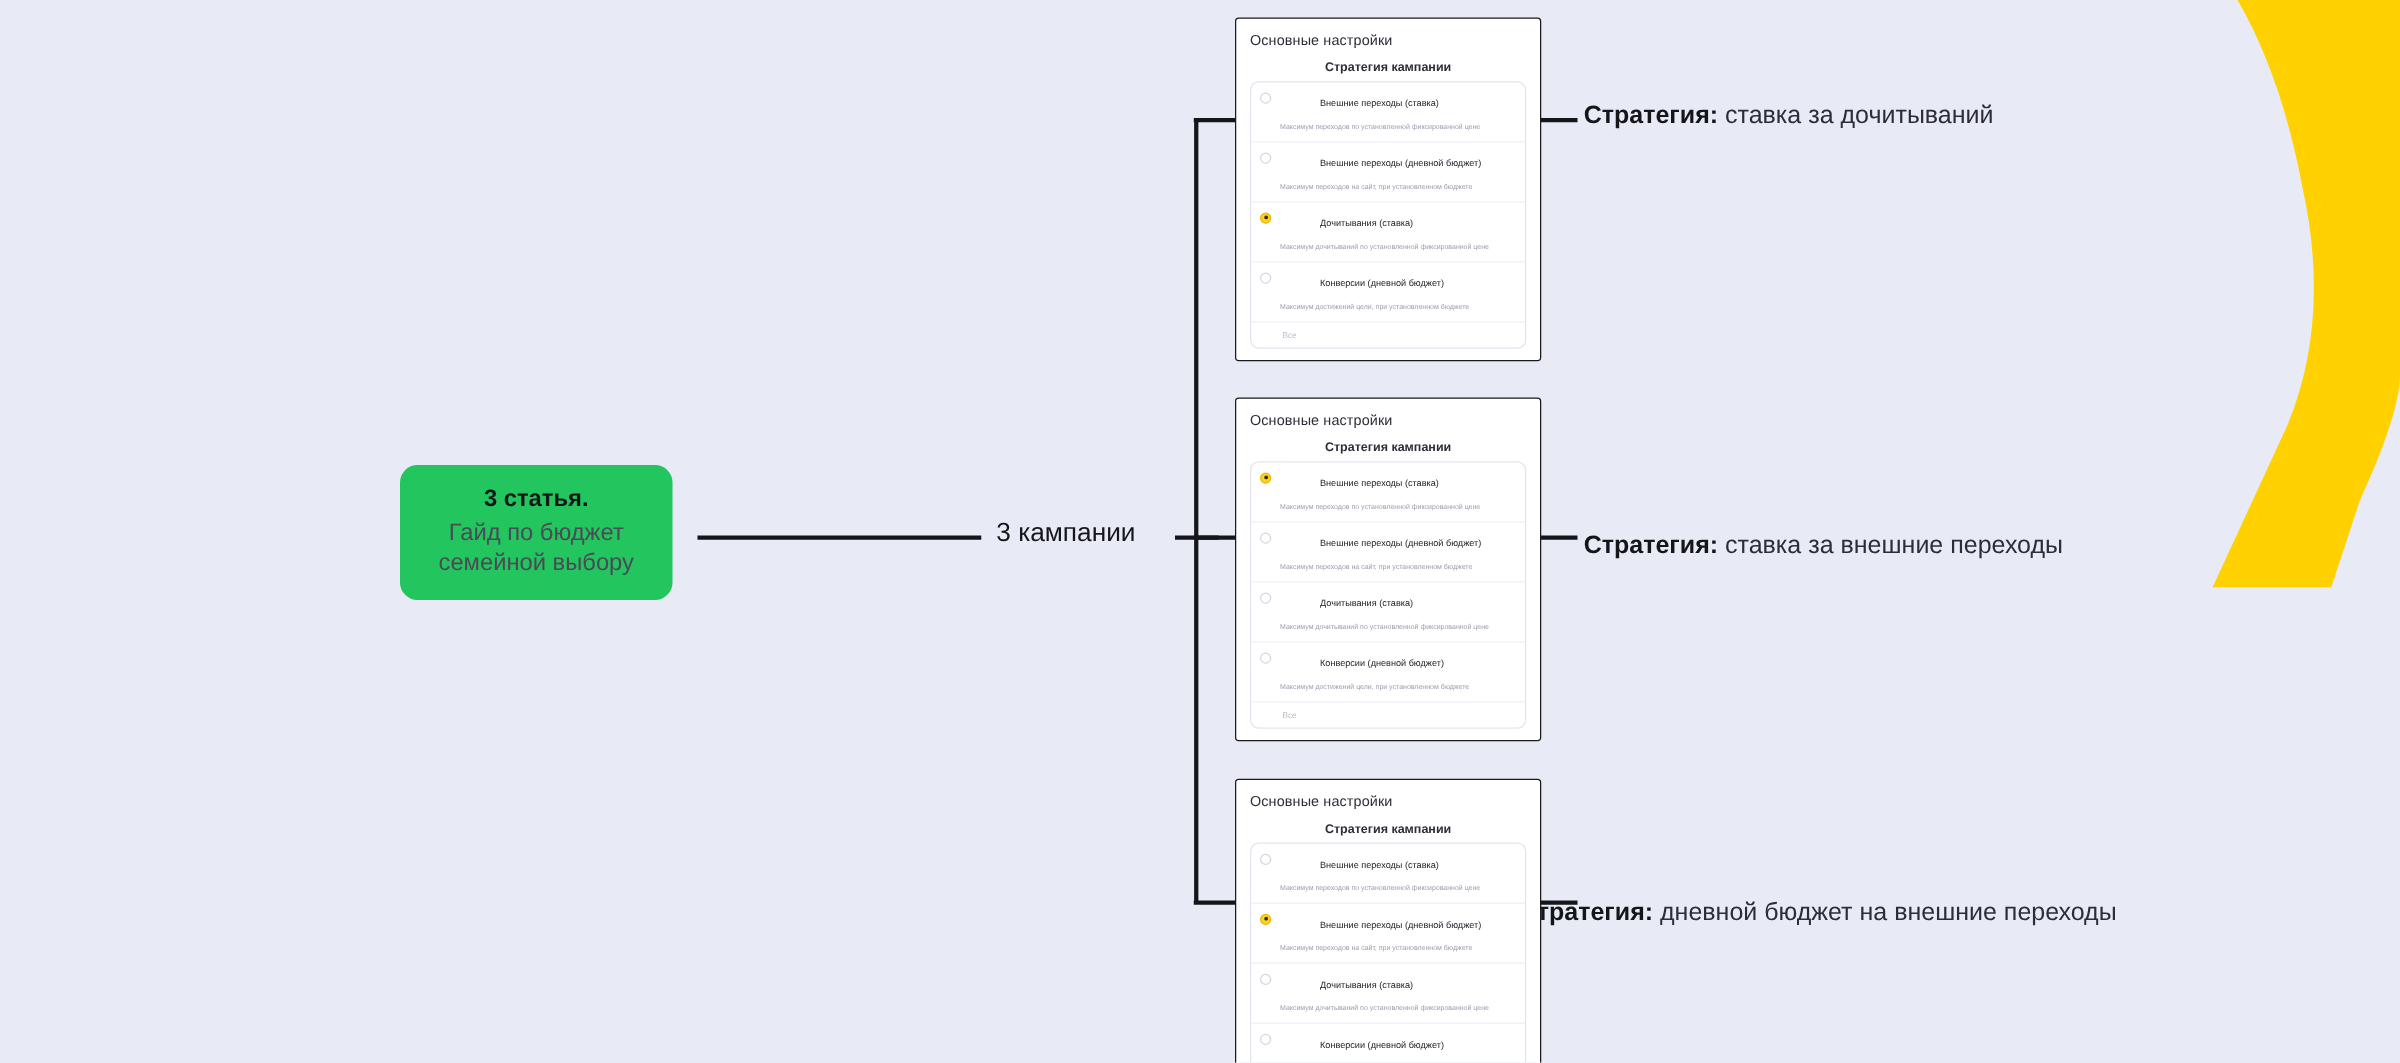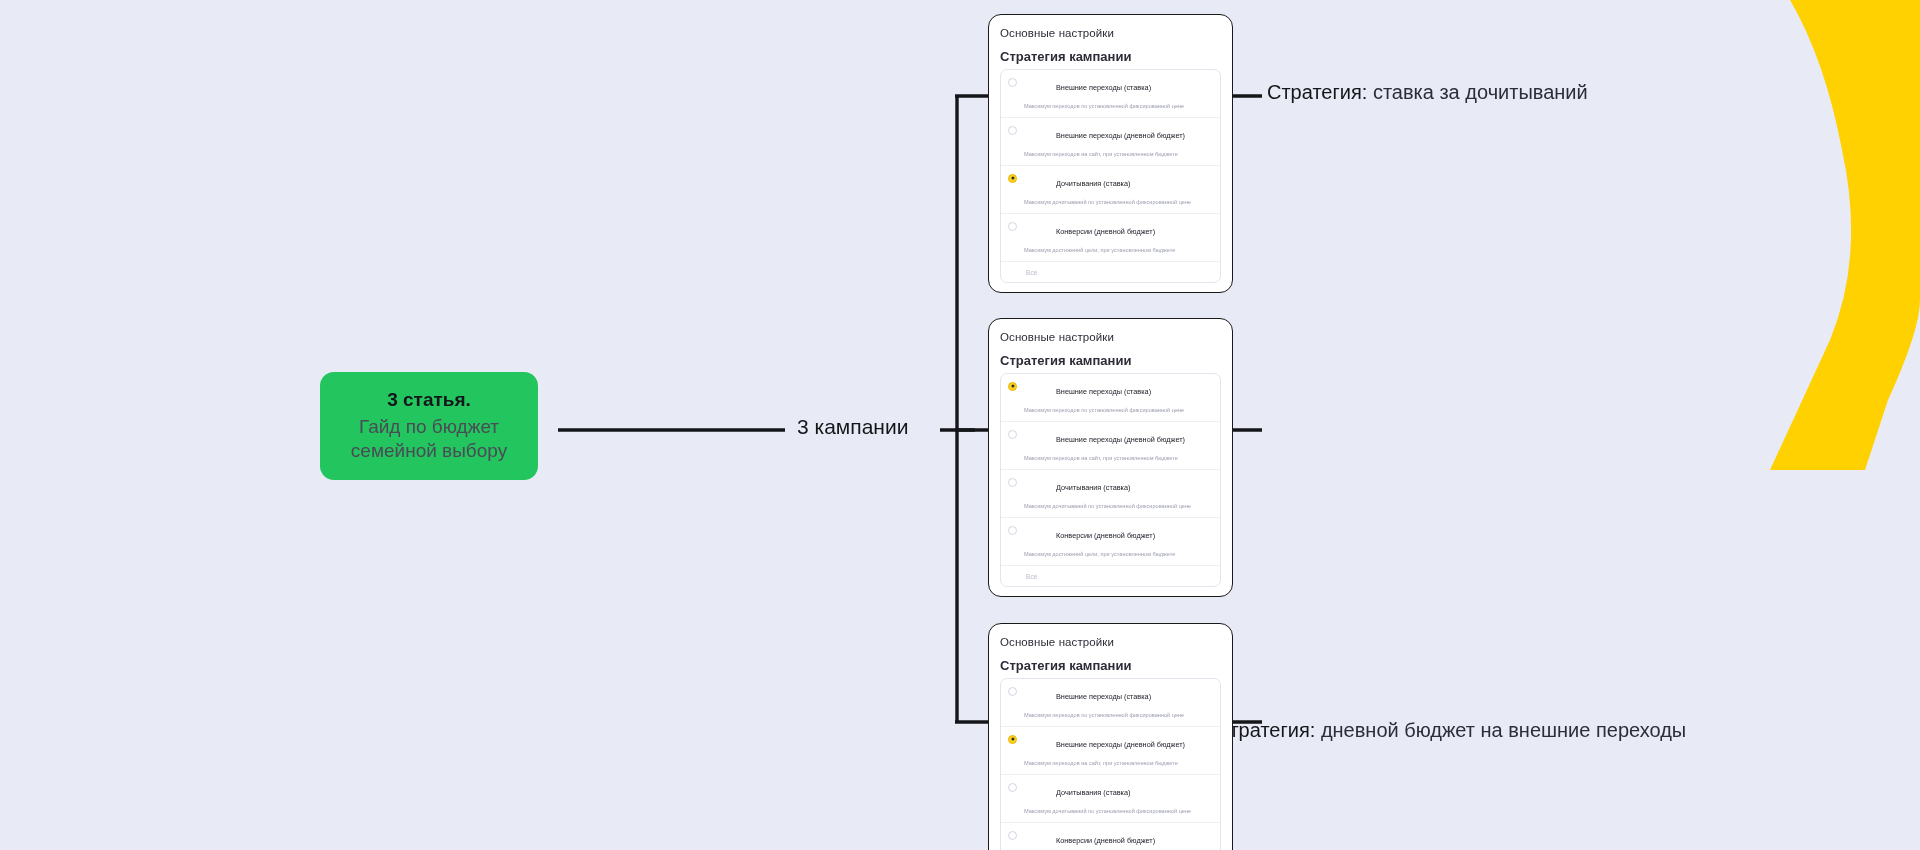--- a/index.html
+++ b/index.html
@@ -81,39 +81,40 @@
     color: #15161a;
     white-space: nowrap;
   }
 
   
   .card {
     position: absolute;
     width: 245px;
     background: #ffffff;
     border: 1.6px solid #1a1a1a;
-    border-radius: 13px;
+    border-radius: 3px;
     padding: 12px 11px 9px 11px;
     z-index: 3;
   }
   .card-1 { left: 988px; top: 14px; }
   .card-2 { left: 988px; top: 318px; }
   .card-3 { left: 988px; top: 623px; }
 
   .card-title {
     font-size: 11.5px;
     color: #2c2d38;
     margin-bottom: 10px;
     letter-spacing: .1px;
   }
   .card-section-label {
-    font-size: 13px;
+    font-size: 10px;
     font-weight: bold;
     color: #2c2d38;
     margin-bottom: 5px;
+    text-align: center;
   }
 
   .options {
     border: 1px solid #e3e5ee;
     border-radius: 7px;
     overflow: hidden;
   }
 
   .option {
     display: flex;
@@ -178,21 +179,21 @@
 
   
   .strategy-label {
     position: absolute;
     font-size: 20px;
     color: #2c2d38;
     white-space: nowrap;
     z-index: 2;
   }
   .strategy-label .key {
-    font-weight: normal;
+    font-weight: bold;
     color: #15161a;
   }
   .sl-1 { left: 1267px; top: 81px; }
   .sl-2 { left: 1267px; top: 425px; }
   .sl-3 { left: 1215px; top: 719px; }
 
   
   .logo {
     position: absolute;
     left: 100px;
@@ -373,19 +374,23 @@
         </span>
       </div>
 
     </div>
   </div>
 
   <div class="strategy-label sl-1">
     <span class="key">Стратегия:</span>
     <span>ставка за дочитываний</span>
   </div>
+  <div class="strategy-label sl-2">
+    <span class="key">Стратегия:</span>
+    <span>ставка за внешние переходы</span>
+  </div>
   <div class="strategy-label sl-3">
     <span class="key">Стратегия:</span>
     <span>дневной бюджет на внешние переходы</span>
   </div>
 
 
 </div>
 
 </body></html>

